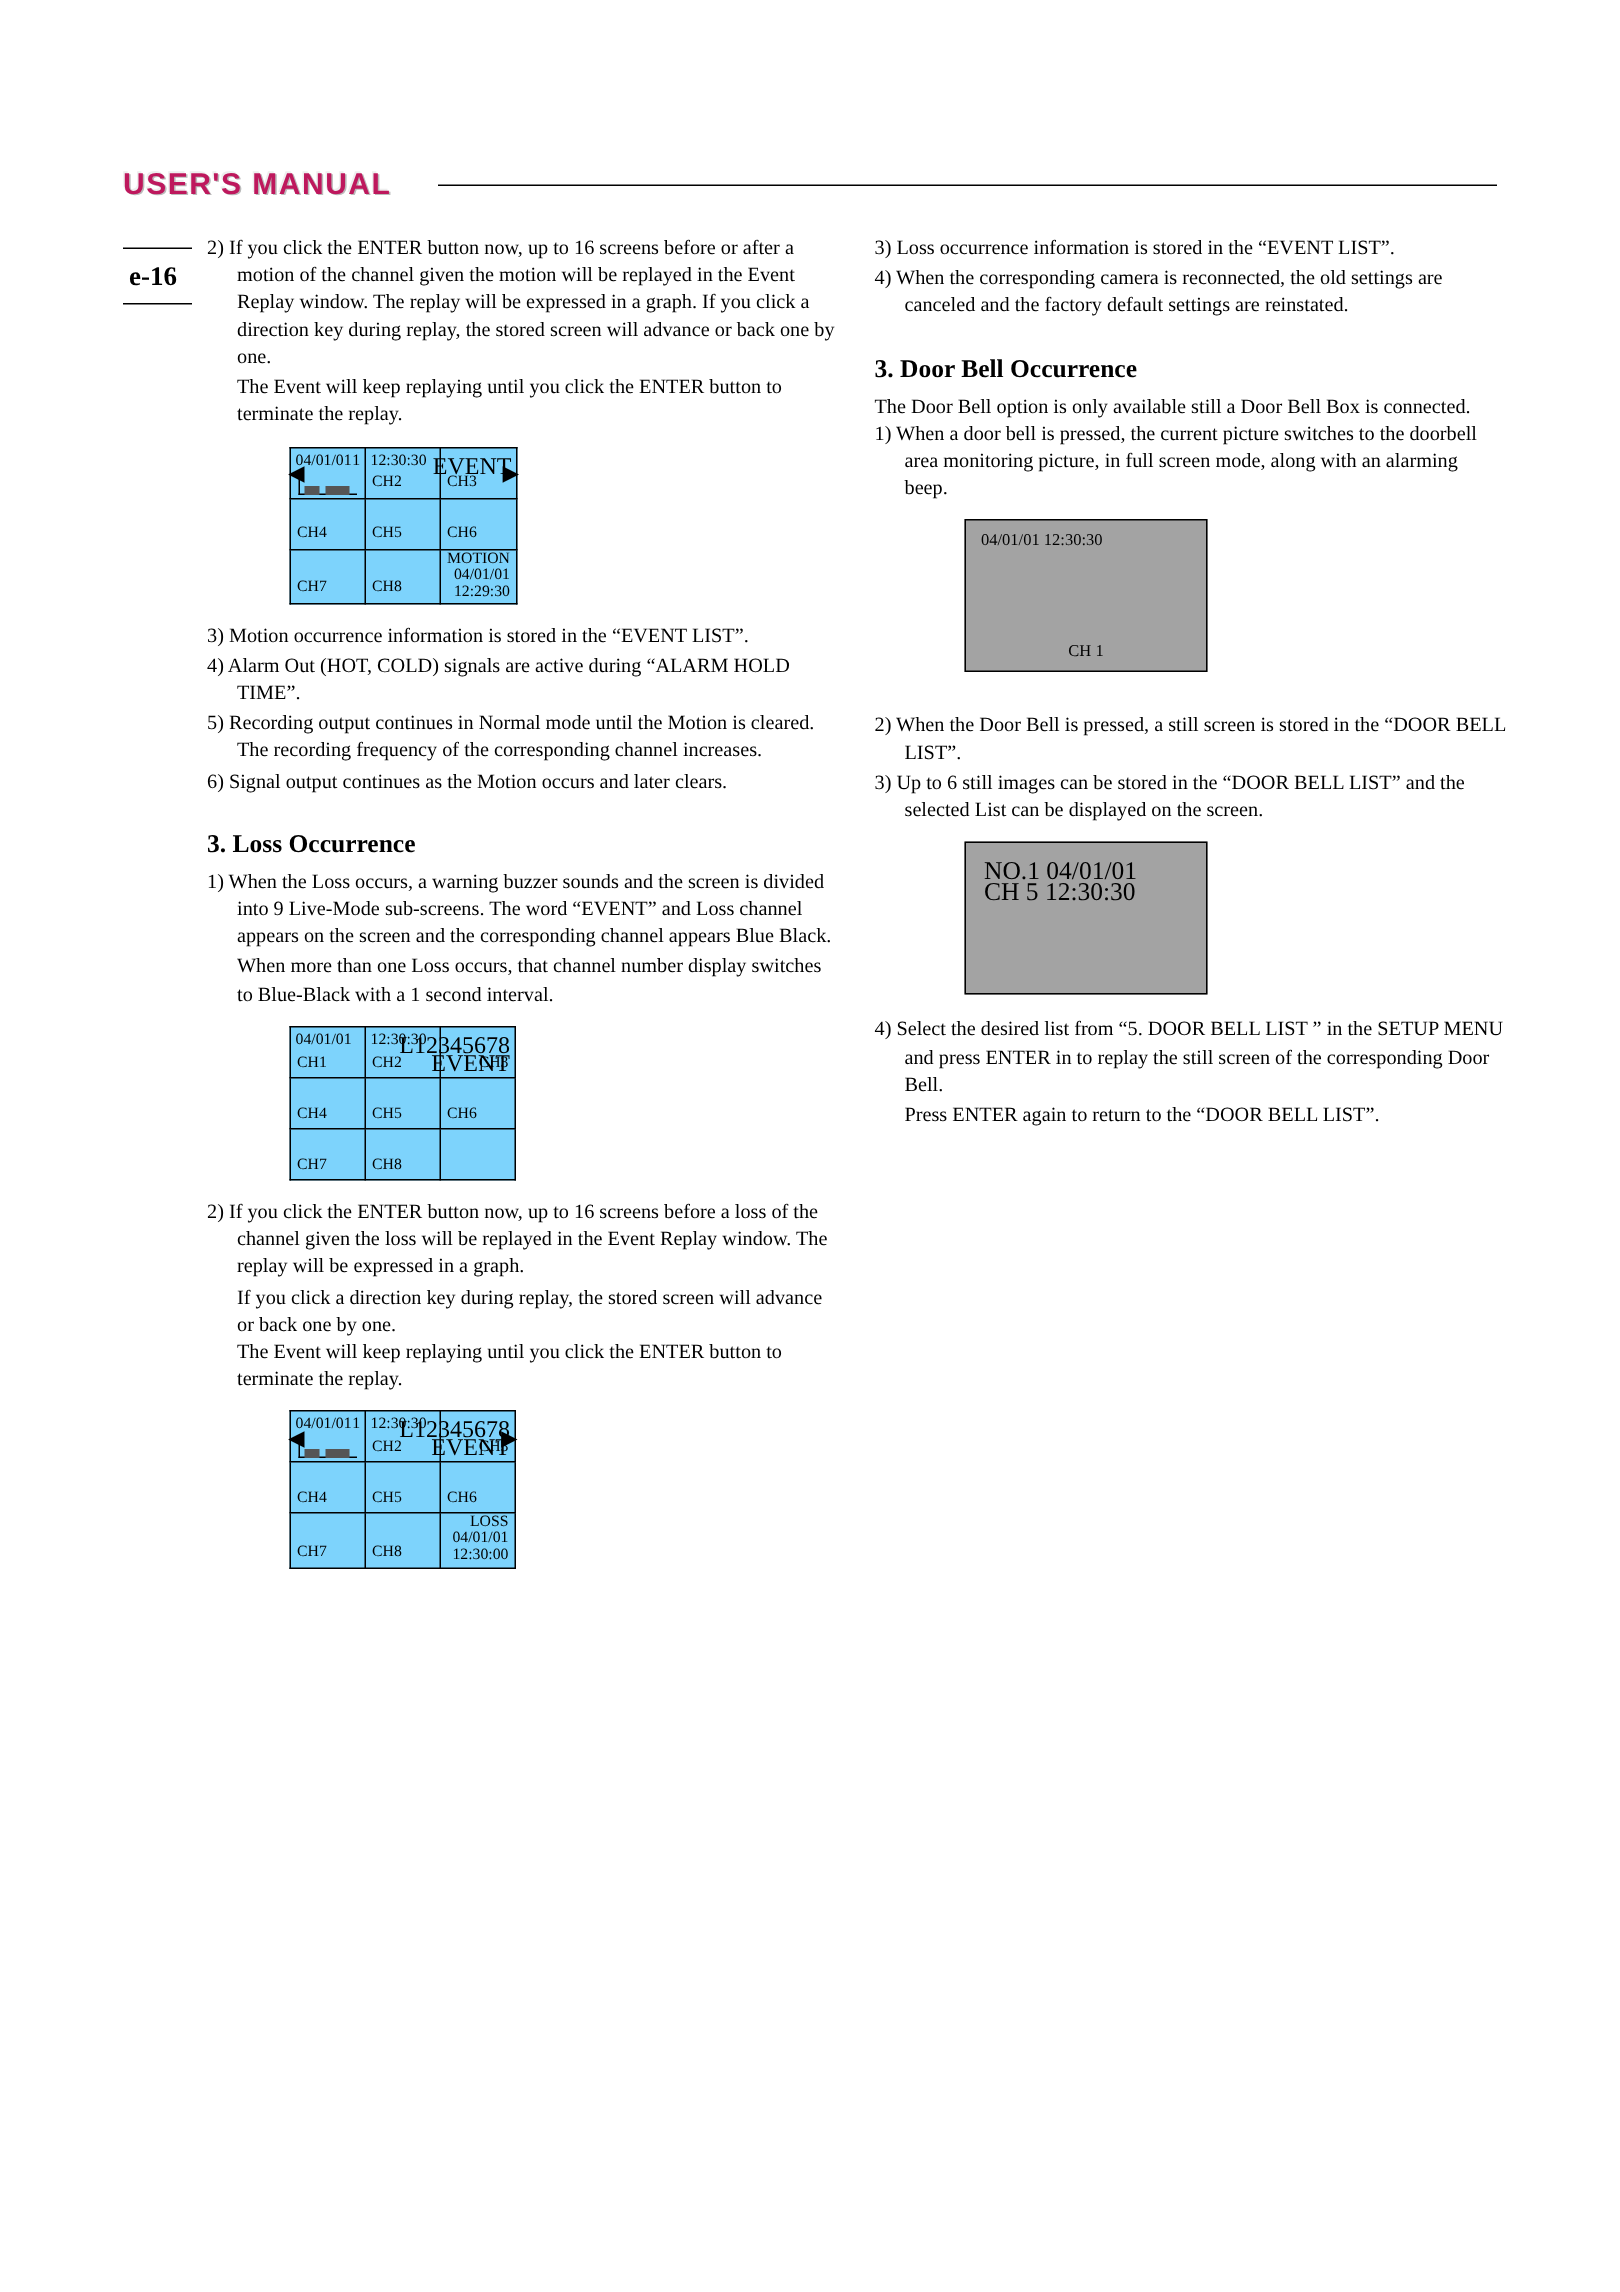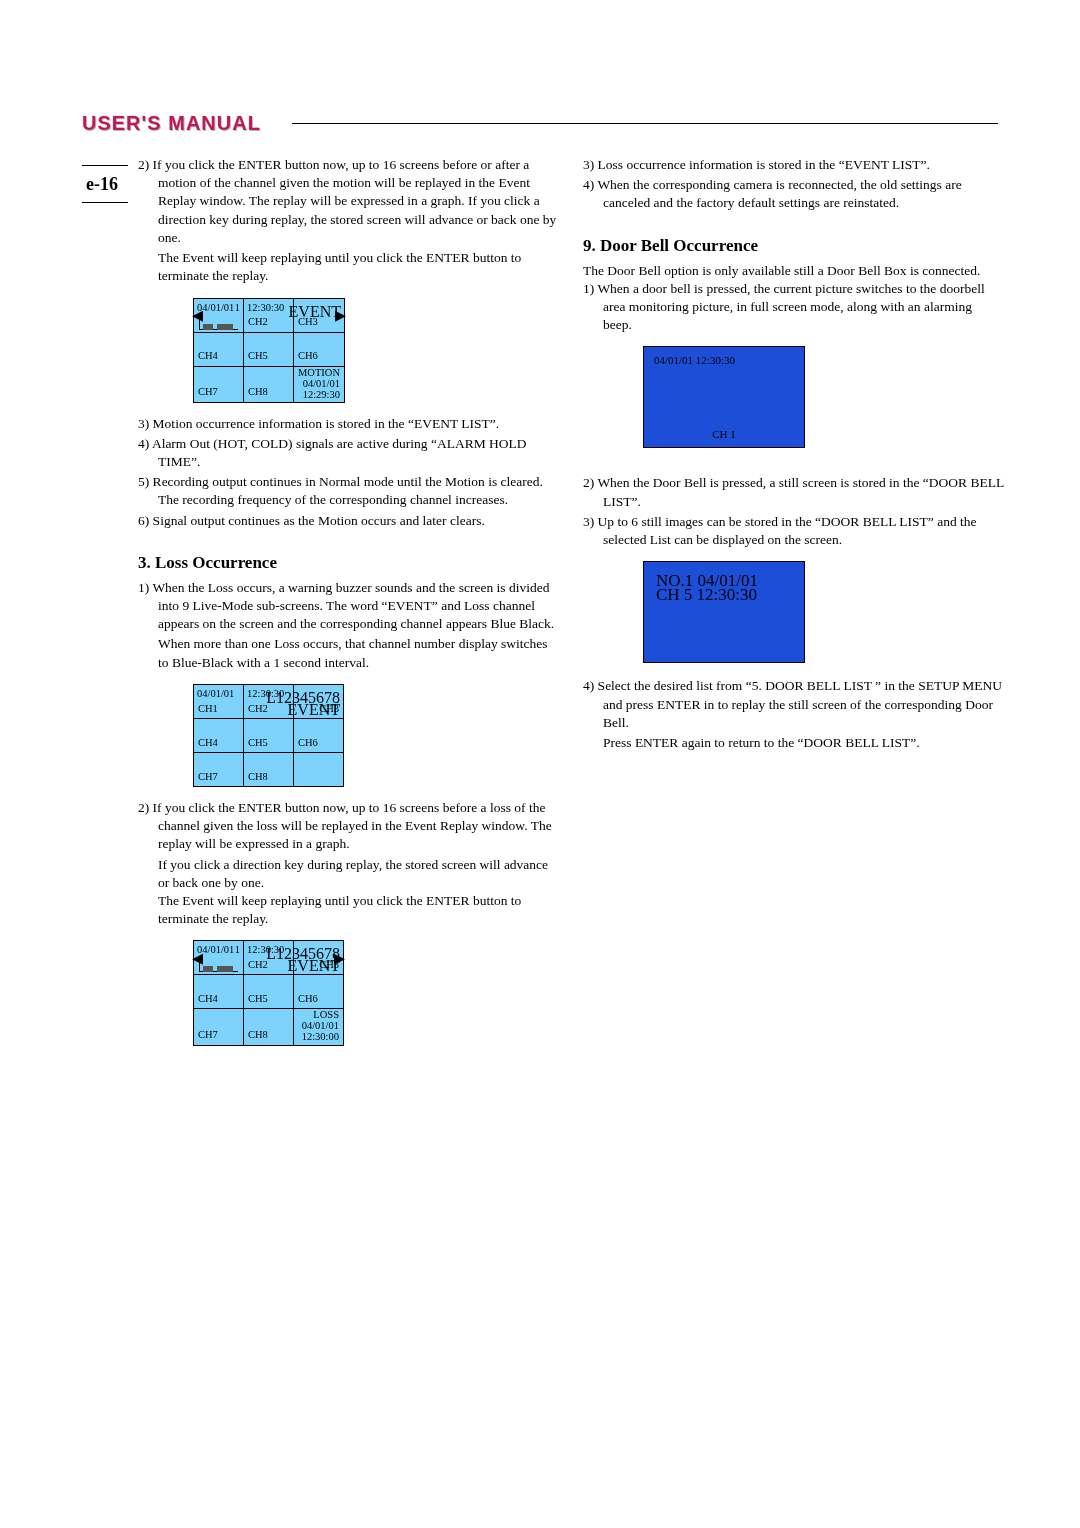--- a/index.html
+++ b/index.html
@@ -107,21 +107,21 @@
   .axis-v{position:absolute;left:2px;top:0;bottom:0;width:1px;background:#000;}
   .axis-h{position:absolute;left:2px;right:2px;bottom:0;height:1px;background:#000;}
   .bar1{position:absolute;left:6px;bottom:0;width:10px;height:6px;background:#555;}
   .bar2{position:absolute;left:20px;bottom:0;width:16px;height:6px;background:#555;}
   .one{position:absolute;top:2px;right:3px;font-size:10.5px;}
   .tri{font-size:22px;line-height:0;}
   .tri-l{position:absolute;left:-2px;top:50%;transform:translateY(-50%);}
   .tri-r{position:absolute;right:-2px;top:50%;transform:translateY(-50%);}
   .screen-panel{
     border:1px solid #000;
-    background:#1d4ed8;
+    background:#a3a3a3;
     margin:12px 0 14px 60px;
   }
   .doorbell1{width:160px;height:100px;position:relative;font-size:11px;}
   .doorbell1 .dt{position:absolute;top:6px;left:10px;}
   .doorbell1 .ch{position:absolute;bottom:6px;left:50%;transform:translateX(-50%);}
   .doorbell2{width:160px;height:100px;position:relative;font-size:17px;}
   .doorbell2 .l1{position:absolute;top:8px;left:12px;}
   .doorbell2 .l2{position:absolute;top:22px;left:12px;}
   .gap-top{margin-top:26px;}
 </style>
@@ -273,21 +273,21 @@
         </tr>
       </tbody>
           </table>
     </div>
   </div>
 
   <div class="col body-text">
     <p class="hang">3) Loss occurrence information is stored in the “EVENT LIST”.</p>
     <p class="hang">4) When the corresponding camera is reconnected, the  old settings are canceled and the factory default settings  are reinstated.</p>
 
-    <div class="section-h">9. Door Bell Occurrence</div>
+    <div class="section-h">3. Door Bell Occurrence</div>
     <p class="indent" style="padding-left:0;">The Door Bell option is only available still a Door Bell Box is connected.</p>
     <p class="hang">1) When a door bell is pressed, the current picture switches to the doorbell area monitoring picture, in full screen mode, along with an alarming beep.</p>
 
     <div class="screen-panel doorbell1">
       <span class="dt">04/01/01   12:30:30</span>
       <span class="ch">CH 1</span>
     </div>
 
     <p class="hang gap-top">2) When the Door Bell is pressed, a still screen is stored in the “DOOR BELL LIST”.</p>
     <p class="hang">3) Up to 6 still images can be stored in the “DOOR BELL LIST” and the selected List can be displayed  on the screen.</p>

